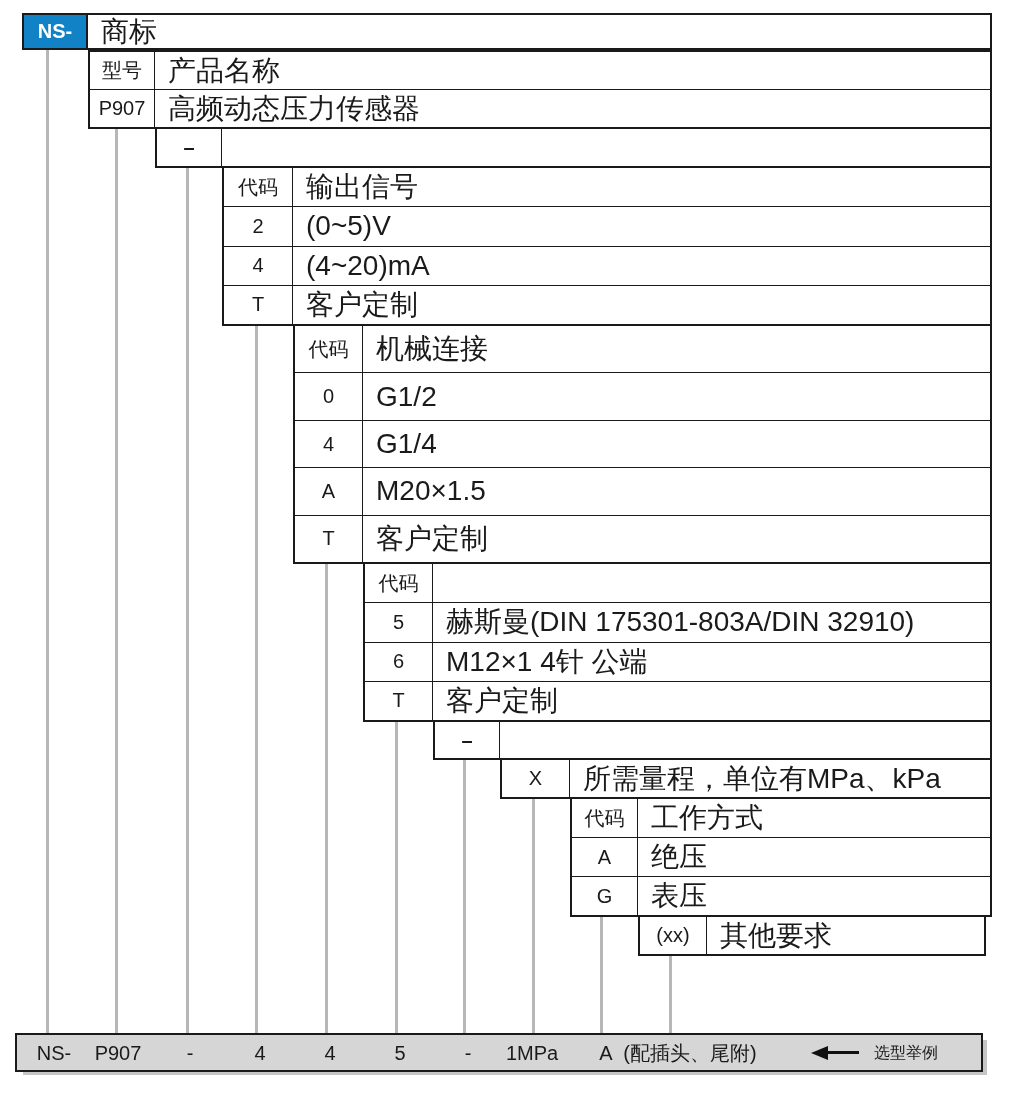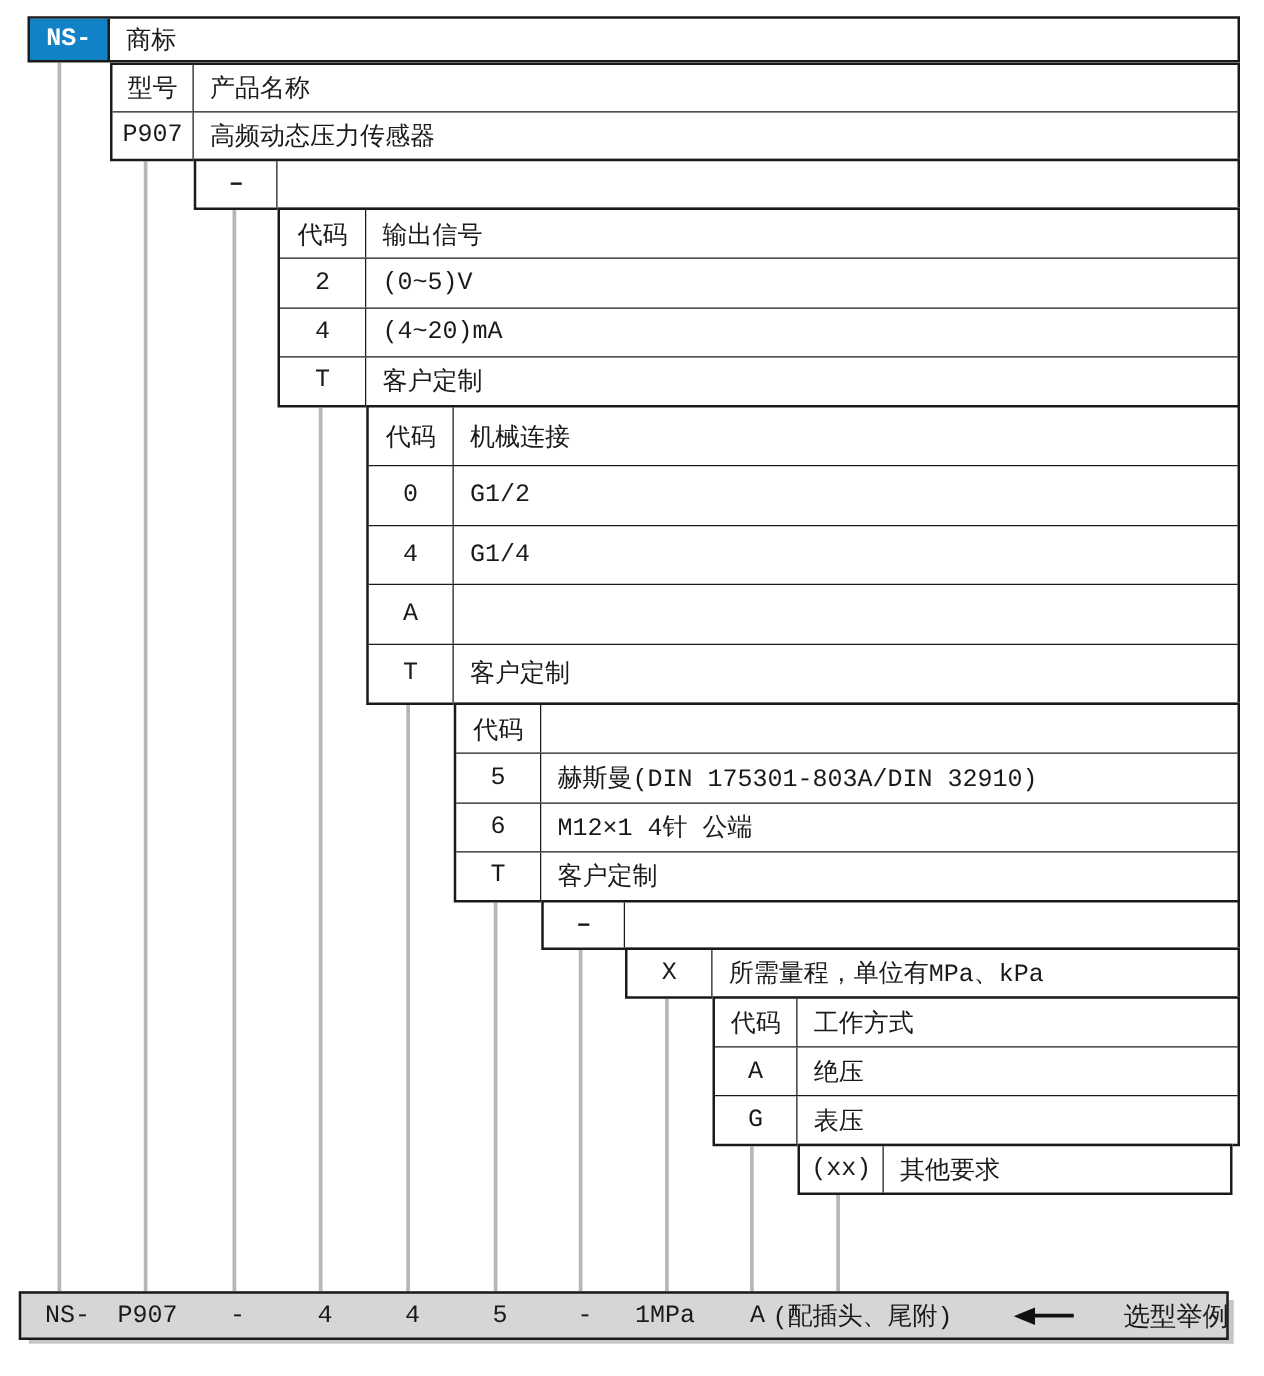--- a/index.html
+++ b/index.html
@@ -1,39 +1,39 @@
 <!DOCTYPE html>
 <html><head>
 <meta charset="utf-8">
 <style>
   html,body{margin:0;padding:0;background:#ffffff;}
   .stage{
     position:relative;width:1011px;height:1101px;background:#ffffff;
-    font-family:Liberation Mono, monospace;color:#1a1a1a;
+    font-family:Liberation Sans, sans-serif;color:#1a1a1a;
   }
   
   .vl{position:absolute;width:3px;background:#b7b7b7;}
   .l1{left:46px;top:50px;height:983px;}
   .l2{left:115px;top:129px;height:904px;}
   .l3{left:186px;top:168px;height:865px;}
   .l4{left:255px;top:326px;height:707px;}
   .l5{left:325px;top:564px;height:469px;}
   .l6{left:395px;top:722px;height:311px;}
   .l7{left:463px;top:760px;height:273px;}
   .l8{left:532px;top:799px;height:234px;}
   .l9{left:600px;top:917px;height:116px;}
   .l10{left:669px;top:956px;height:77px;}
   
   .sec{position:absolute;border:2px solid #1a1a1a;background:#ffffff;
        display:flex;flex-direction:column;box-sizing:border-box;}
   .row{flex:1;display:flex;min-height:0;}
   .row + .row{border-top:1.5px solid #1a1a1a;}
   .code{flex:0 0 auto;display:flex;align-items:center;justify-content:center;
         border-right:1.5px solid #1a1a1a;font-size:20px;box-sizing:border-box;}
-  .desc{flex:1;display:flex;align-items:center;padding-left:13px;font-size:20px;
+  .desc{flex:1;display:flex;align-items:center;padding-left:13px;font-size:28px;
         white-space:nowrap;overflow:hidden;}
   .s0{left:22px;top:13px;width:970px;height:37px;flex-direction:row;}
   .s0 .code{width:64px;background:#1182c5;color:#ffffff;font-weight:bold;border-right-width:2px;}
   .s1{left:88px;top:50px;width:904px;height:79px;}  .s1 .code{width:65px;}
   .s2{left:155px;top:127px;width:837px;height:41px;} .s2 .code{width:65px;font-weight:700;}
   .s3{left:222px;top:166px;width:770px;height:160px;} .s3 .code{width:69px;}
   .s4{left:293px;top:324px;width:699px;height:240px;} .s4 .code{width:68px;}
   .s5{left:363px;top:562px;width:629px;height:160px;} .s5 .code{width:68px;}
   .s6{left:433px;top:720px;width:559px;height:40px;} .s6 .code{width:65px;font-weight:700;}
   .s7{left:500px;top:758px;width:492px;height:41px;} .s7 .code{width:68px;}
@@ -46,22 +46,22 @@
   .bp{position:absolute;top:50%;transform:translate(-50%,-50%);
       font-size:20px;color:#1a1a1a;white-space:nowrap;}
   .c37{left:37px;}  .c101{left:101px;} .c173{left:173px;} .c243{left:243px;}
   .c313{left:313px;} .c383{left:383px;} .c451{left:451px;} .c515{left:515px;}
   .c589{left:589px;} .c673{left:673px;}
   .arrow{position:absolute;left:794px;top:50%;transform:translateY(-50%);
          display:flex;align-items:center;width:48px;}
   .ah{width:0;height:0;border-top:7px solid transparent;border-bottom:7px solid transparent;
       border-right:17px solid #111;}
   .at{flex:1;height:3px;background:#111;}
-  .blabel{position:absolute;left:882px;top:50%;transform:translateY(-50%);
-          font-size:21px;white-space:nowrap;}
+  .blabel{position:absolute;left:857px;top:50%;transform:translateY(-50%);
+          font-size:16px;white-space:nowrap;}
 </style>
 </head>
 <body>
 
 <div class="stage">
 
   <div class="vl l1"></div>
   <div class="vl l2"></div>
   <div class="vl l3"></div>
   <div class="vl l4"></div>
@@ -122,20 +122,21 @@
     <div class="row">
       <div class="code">0</div>
       <div class="desc">G1/2</div>
     </div>
     <div class="row">
       <div class="code">4</div>
       <div class="desc">G1/4</div>
     </div>
     <div class="row">
       <div class="code">A</div>
+      <div class="desc">M20×1.5</div>
     </div>
     <div class="row">
       <div class="code">T</div>
       <div class="desc">客户定制</div>
     </div>
   </div>
 
   <div class="sec s5">
     <div class="row">
       <div class="code">代码</div>

